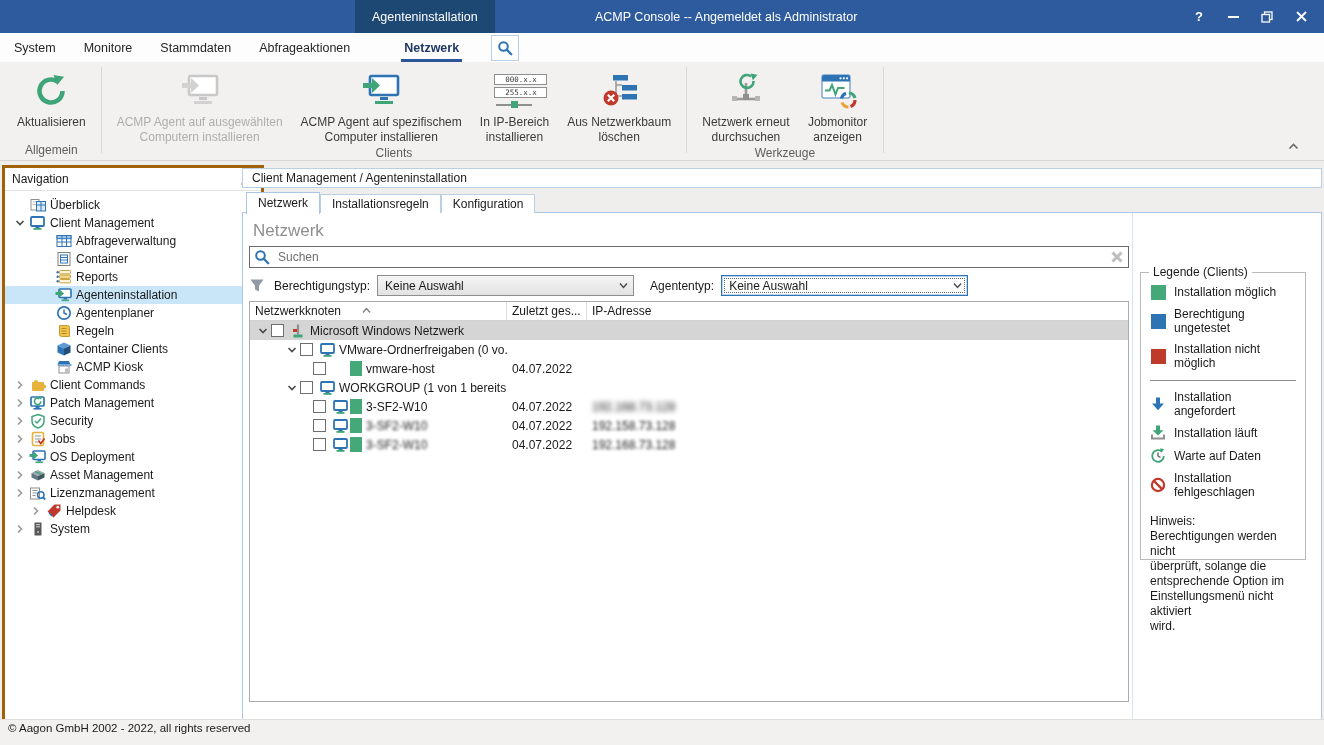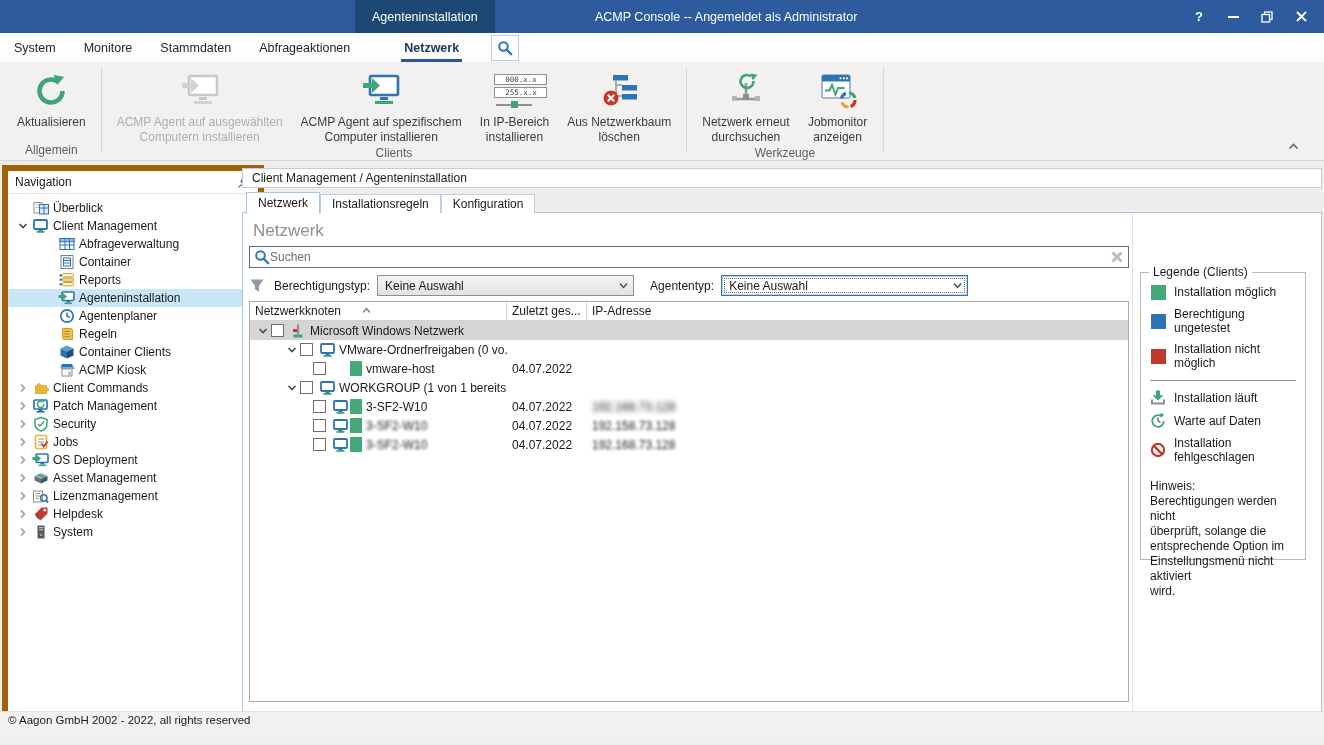--- a/index.html
+++ b/index.html
@@ -46,25 +46,25 @@
   .rb-collapse{position:absolute; right:20px; bottom:5px; width:22px; height:16px;
                display:flex; align-items:center; justify-content:center;}
   .ip-ico{width:40px;}
   .ip-box{width:53px; height:11px; border:1px solid #8F8F8F; background:#fff; font-size:7.5px; line-height:9px;
           text-align:center; color:#333; font-family:"DejaVu Sans Mono",monospace; margin:0 auto 2px;}
   .ip-base{position:relative; width:36px; height:9px; margin:0 auto;}
   .ip-base::before{content:""; position:absolute; left:0; right:0; top:4px; height:2px; background:#8F8F8F;}
   .ip-base::after{content:""; position:absolute; left:15px; top:1px; width:7px; height:7px; background:var(--green);}
 
   
-  .statusbar{position:absolute; left:0; right:0; bottom:8px; height:26px; background:#F2F1F0;
+  .statusbar{position:absolute; left:0; right:0; bottom:0; height:26px; background:#F2F1F0;
              border-top:1px solid #E1DFDD; line-height:17px; padding-left:8px; font-size:11.5px; color:#1A1A1A;}
 
   
-  .sidebar{position:absolute; left:2px; top:165px; width:262px; bottom:18px; background:#fff; border:6px solid #a16207;}
+  .sidebar{position:absolute; left:2px; top:165px; width:262px; bottom:18px; background:#fff; border:3px solid #a16207;}
   .side-header{height:23px; border-bottom:1px solid #E3E3E3; display:flex; align-items:center; padding:0 7px;}
   .side-pin{margin-left:auto;}
   .nav-items{padding-top:5px;}
   .nav-item{height:18px; display:flex; align-items:center; cursor:default;}
   .nav-item.selected{background:#C9E6F8;}
   .nav-chev{width:17px; display:flex; justify-content:center;}
   .nav-ico{width:19px; display:flex; justify-content:center;}
   .nav-lbl{margin-left:3px; white-space:nowrap;}
 
   
@@ -73,21 +73,21 @@
                   background:#fff; line-height:18px; padding:0 9px;}
   .tabs{position:absolute; top:26px; left:4px; height:22px; display:flex; align-items:flex-end; z-index:2;}
   .tab{height:19px; line-height:18px; padding:0 11px; border:1px solid #B9CFE4; border-bottom:none;
        background:#fff; color:#1A1A1A;}
   .tab.active{height:22px; line-height:21px; margin-bottom:-1px; border-color:var(--pborder);}
   .content{position:absolute; top:47px; left:0; right:0; bottom:0; border:1px solid var(--pborder); background:#fff;}
   .content-vsep{position:absolute; top:0; bottom:0; left:889px; width:1px; background:#D7E4F2;}
   .section-title{position:absolute; top:8px; left:10px; font-size:17px; color:#8F8F8F;}
   .searchbox{position:absolute; top:33px; left:6px; width:880px; height:22px; border:1px solid #6A6A6A;
              background:#fff; display:flex; align-items:center; padding:0 4px;}
-  .searchbox input{flex:1; border:none; outline:none; font:12px "Liberation Sans",sans-serif; margin-left:0; color:#14532d;}
+  .searchbox input{flex:1; border:none; outline:none; font:12px "Liberation Sans",sans-serif; margin-left:8px; color:#14532d;}
   .searchbox input::placeholder{color:#6E6E6E; opacity:1;}
 
   .filter-row{position:absolute; top:62px; left:6px; display:flex; align-items:center; height:21px;}
   .funnel{margin-right:9px; display:flex;}
   .dd-label{margin-right:7px;}
   .dd{width:257px; height:21px; border:1px solid #8E8E8E; background:linear-gradient(#F5F5F5,#E2E2E2);
       display:flex; align-items:center; padding-left:7px;}
   .dd .chev{margin-left:auto; width:20px; display:flex; justify-content:center;}
   .dd.focused{width:247px; background:#fff; border:1px solid var(--blue); box-shadow:0 0 0 1px #BBD5EC inset;
               outline:1px dotted #6A6A6A; outline-offset:-4px;}
@@ -532,21 +532,21 @@
         <span class="nav-ico">
           <svg width="17" height="16" viewBox="0 0 17 16">
             <rect x="1.5" y="3" width="9" height="11" fill="#fff" stroke="#8F8F8F"></rect>
             <path d="M3.5 5.5 h5 M3.5 8 h5 M3.5 10.5 h3" stroke="#8F8F8F"></path>
             <circle cx="11.8" cy="10" r="3.2" fill="none" stroke="#2E74B5" stroke-width="1.5"></circle>
             <path d="M14 12.3 L16.2 14.5" stroke="#2E74B5" stroke-width="1.8"></path>
           </svg>
         </span>
         <span class="nav-lbl">Lizenzmanagement</span>
       </div>
-      <div class="nav-item" style="padding-left: 6px;">
+      <div class="nav-item" style="padding-left: 22px;">
         <span class="nav-chev">
           <svg width="10" height="10" viewBox="0 0 10 10">
             <path d="M3 1.5 L6.5 5 L3 8.5" fill="none" stroke="#9B9B9B" stroke-width="1.6"></path>
           </svg>
         </span>
         <span class="nav-ico">
           <svg width="16" height="16" viewBox="0 0 16 16">
             <path d="M1.5 8.5 L8.5 1.5 H14.5 V7.5 L7.5 14.5 Z" fill="#C0392B"></path>
             <circle cx="11.8" cy="4.2" r="1.4" fill="#fff"></circle>
             <path d="M3.2 10 l3 3" stroke="#2E74B5" stroke-width="1.6"></path>
@@ -790,20 +790,28 @@
               <span class="lg-sq" style="background: rgb(190, 59, 43);"></span>
             </span>
             <span>Installation nicht möglich</span>
           </div>
         </div>
       <div class="lg-div"></div>
       <div>
           <div class="lg-item">
             <span class="lg-ico">
               <svg width="16" height="16" viewBox="0 0 16 16">
+                <path d="M6 1.5 h4 v6 h4 L8 14.2 L2 7.5 h4 z" fill="#2E74B5"></path>
+              </svg>
+            </span>
+            <span>Installation angefordert</span>
+          </div>
+          <div class="lg-item">
+            <span class="lg-ico">
+              <svg width="16" height="16" viewBox="0 0 16 16">
                 <path d="M6 0.5 h4 v4.8 h3.5 L8 10.5 L2.5 5.3 H6 z" fill="#3FA578"></path>
                 <path d="M2 9.5 v4 h12 v-4" fill="none" stroke="#8F8F8F" stroke-width="2"></path>
               </svg>
             </span>
             <span>Installation läuft</span>
           </div>
           <div class="lg-item">
             <span class="lg-ico">
               <svg width="16" height="16" viewBox="0 0 16 16">
                 <path d="M13.8 8 a5.8 5.8 0 1 1 -2.4 -4.7" fill="none" stroke="#3FA578" stroke-width="1.8"></path>

